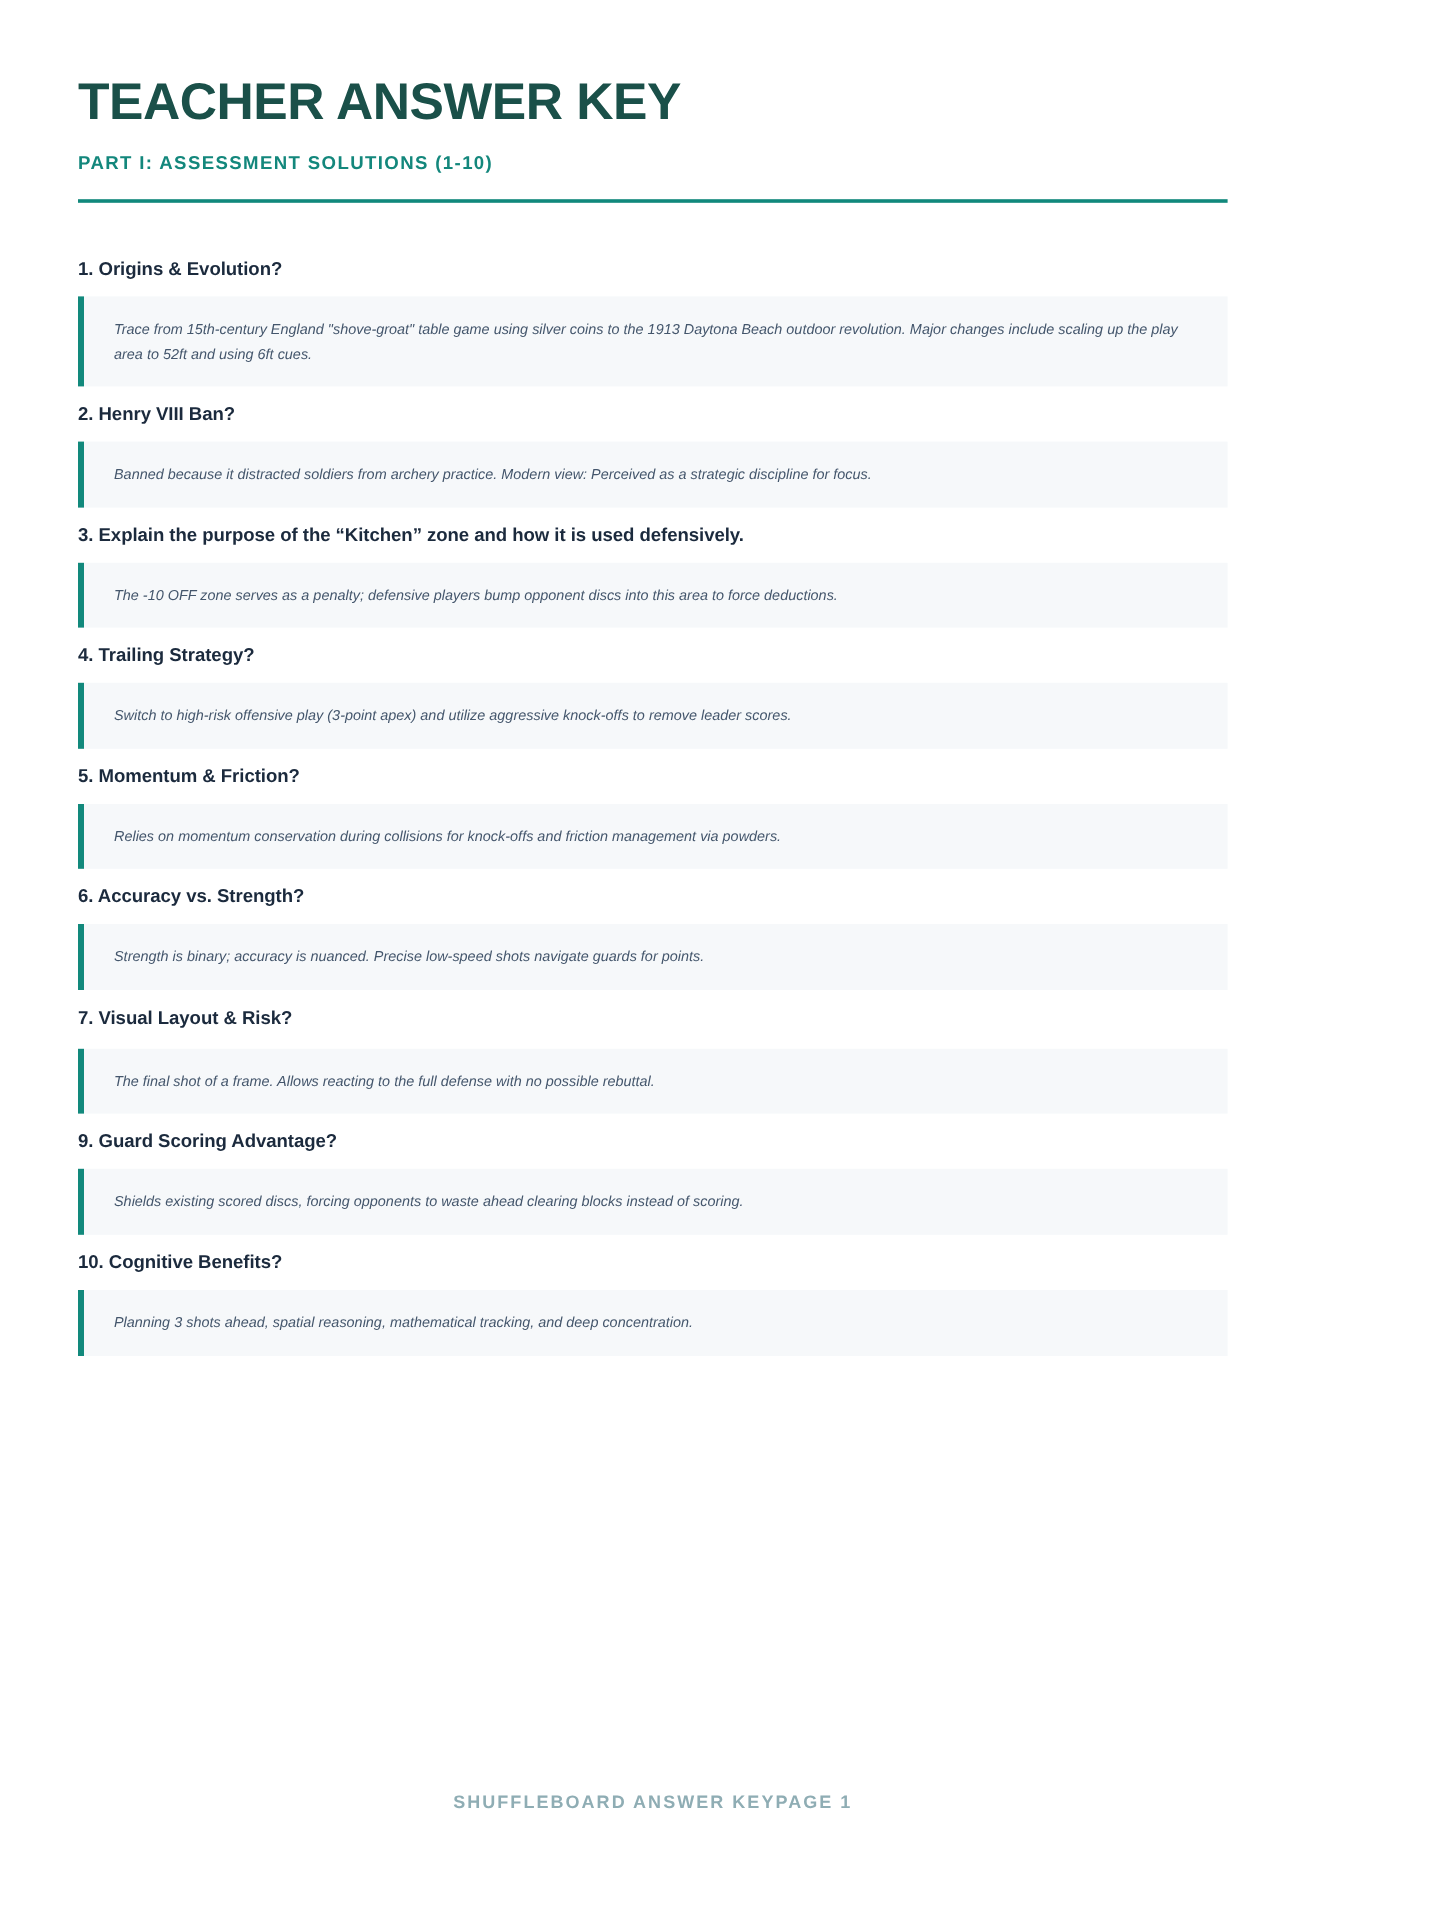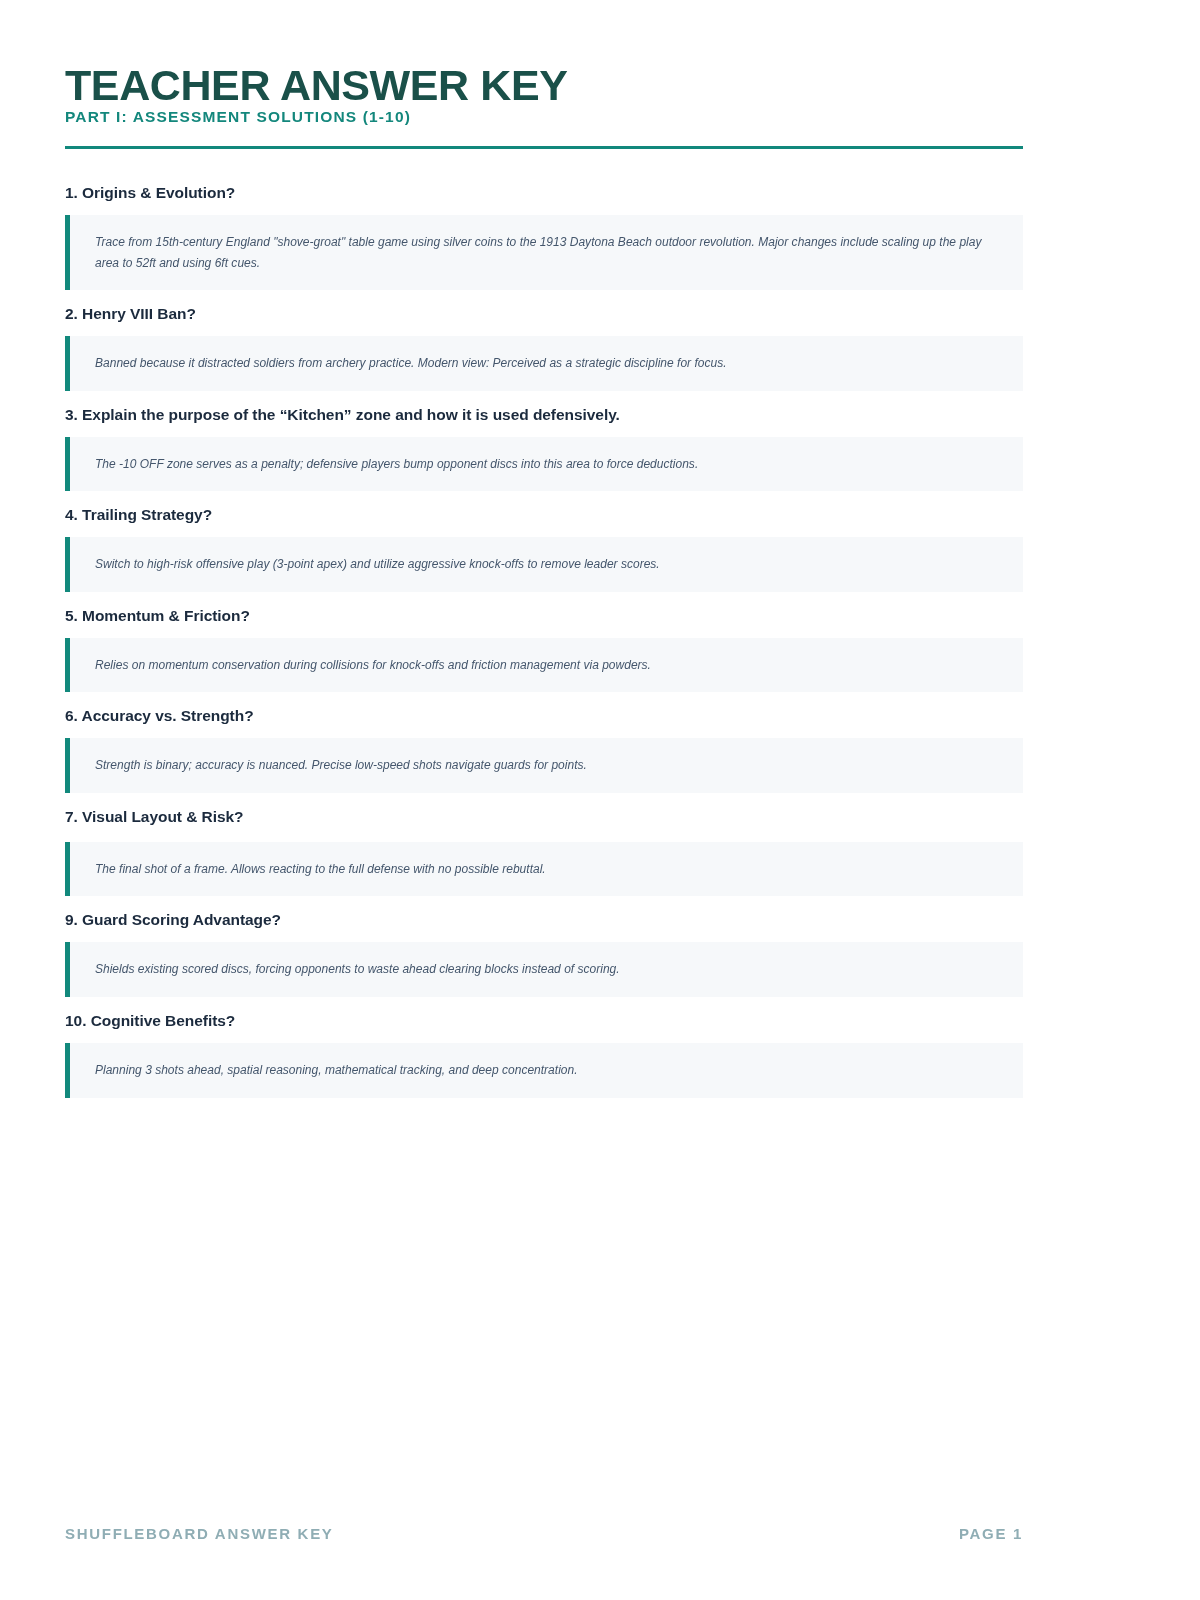--- a/index.html
+++ b/index.html
@@ -33,21 +33,21 @@
   .doc-title {
     font-size: 43px;
     font-weight: 700;
     color: #1a5049;
     letter-spacing: -0.4px;
     line-height: 1.08;
     text-transform: uppercase;
   }
 
   .doc-subtitle {
-    margin-top: 0;
+    margin-top: 20px;
     font-size: 15.5px;
     font-weight: 700;
     color: #13877c;
     letter-spacing: 1.15px;
     text-transform: uppercase;
     line-height: 1.2;
   }
 
   .header-rule {
     margin-top: 19px;
@@ -57,20 +57,21 @@
   }
 
   
   .qa-list {
     margin-top: 34px;
     flex: 1 1 auto;
   }
 
   .qa-item {
     margin-bottom: 14px;
+    margin-top: 12px;
   }
 
   .qa-question {
     font-size: 15.5px;
     font-weight: 700;
     color: #1b2a3d;
     line-height: 1.35;
     letter-spacing: -0.05px;
     margin-bottom: 11px;
   }
@@ -83,23 +84,23 @@
     font-style: italic;
     color: #44566c;
     line-height: 1.72;
     letter-spacing: 0.01px;
   }
 
   
   .doc-footer {
     flex: 0 0 auto;
     display: flex;
-    justify-content: space-between;
+    justify-content: center;
     align-items: flex-end;
-    padding-bottom: 58px;
+    padding-bottom: 89px;
     font-size: 15px;
     font-weight: 700;
     letter-spacing: 1.7px;
     color: #8fadb4;
     text-transform: uppercase;
   }
 </style>
 </head>
 <body>
 

